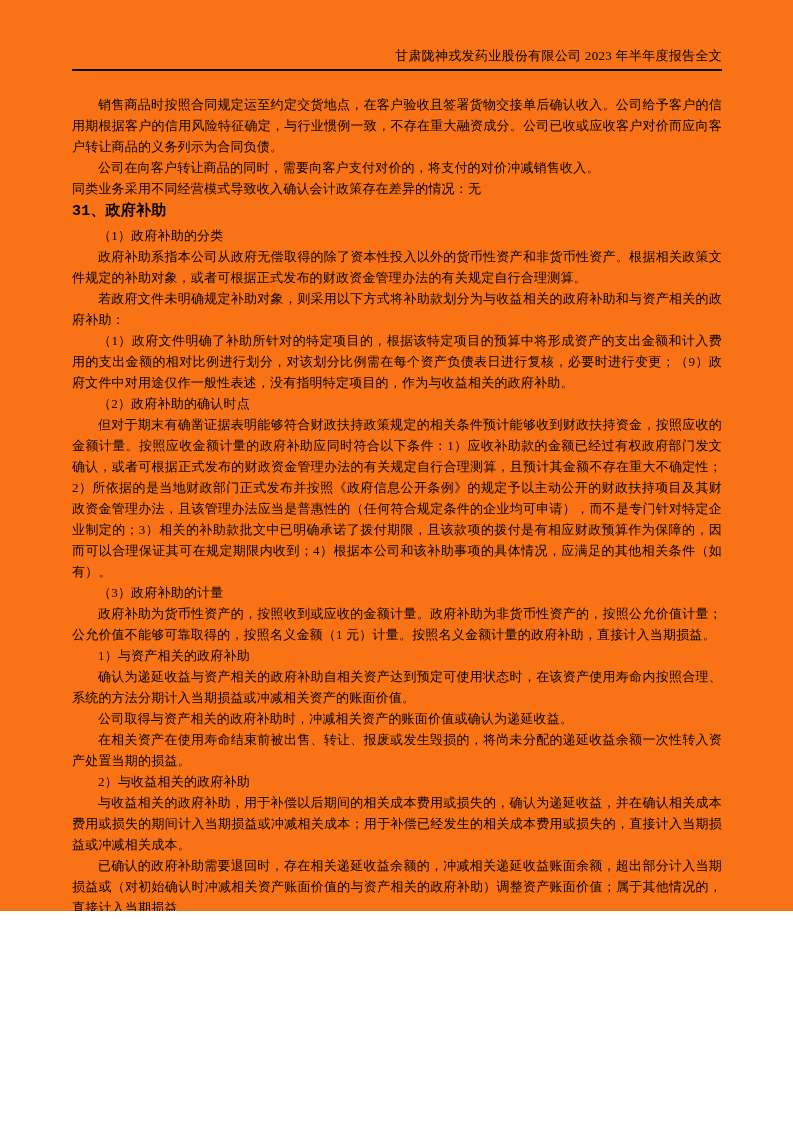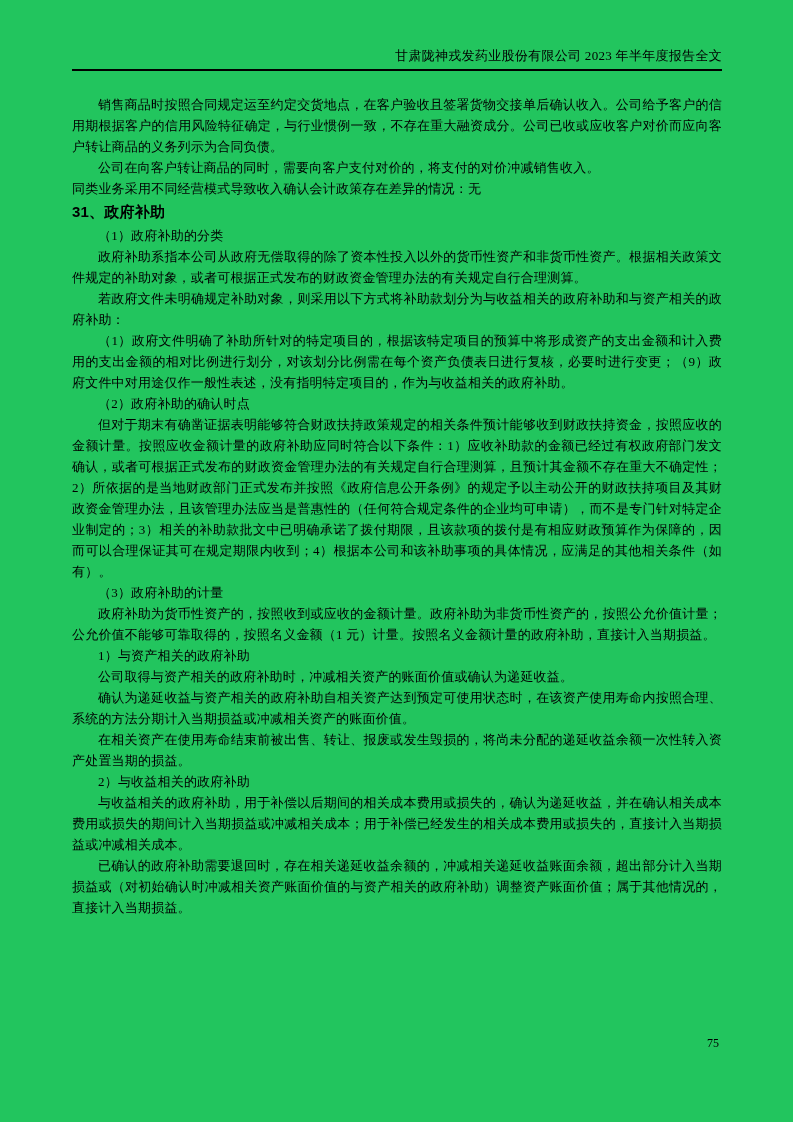--- a/index.html
+++ b/index.html
@@ -4,22 +4,22 @@
 <style>
   * { margin: 0; padding: 0; box-sizing: border-box; }
   html, body { background: #ffffff; }
   body {
     font-family: "Liberation Serif", "DejaVu Serif", serif;
     color: #000000;
   }
   .page {
     position: relative;
     width: 793px;
-    height: 1122px;
-    background: #22c55e;
+    height: 911px;
+    background: #f97316;
     overflow: hidden;
   }
   .header {
     position: absolute;
     left: 72px;
     right: 71px;
     top: 0;
     height: 71px;
     display: flex;
     align-items: flex-end;
@@ -41,21 +41,21 @@
   }
   .content p { margin: 0; }
   .ind { text-indent: 2em; }
   .gap-before { margin-top: 21px; }
   .section-title {
     font-size: 15px;
     font-weight: bold;
     line-height: 26px;
     margin-top: 16px;
     margin-bottom: 15px;
-    font-family: Liberation Sans, sans-serif;
+    font-family: Liberation Mono, monospace;
   }
   .page-number {
     position: absolute;
     right: 74px;
     top: 1036px;
     font-size: 12px;
     margin-left: 25px;
   }
 </style>
 </head>
@@ -79,22 +79,22 @@
     <p class="ind">若政府文件未明确规定补助对象，则采用以下方式将补助款划分为与收益相关的政府补助和与资产相关的政府补助：</p>
     <p class="ind">（1）政府文件明确了补助所针对的特定项目的，根据该特定项目的预算中将形成资产的支出金额和计入费用的支出金额的相对比例进行划分，对该划分比例需在每个资产负债表日进行复核，必要时进行变更；（9）政府文件中对用途仅作一般性表述，没有指明特定项目的，作为与收益相关的政府补助。</p>
 
     <p class="ind">（2）政府补助的确认时点</p>
     <p class="ind">但对于期末有确凿证据表明能够符合财政扶持政策规定的相关条件预计能够收到财政扶持资金，按照应收的金额计量。按照应收金额计量的政府补助应同时符合以下条件：1）应收补助款的金额已经过有权政府部门发文确认，或者可根据正式发布的财政资金管理办法的有关规定自行合理测算，且预计其金额不存在重大不确定性；2）所依据的是当地财政部门正式发布并按照《政府信息公开条例》的规定予以主动公开的财政扶持项目及其财政资金管理办法，且该管理办法应当是普惠性的（任何符合规定条件的企业均可申请），而不是专门针对特定企业制定的；3）相关的补助款批文中已明确承诺了拨付期限，且该款项的拨付是有相应财政预算作为保障的，因而可以合理保证其可在规定期限内收到；4）根据本公司和该补助事项的具体情况，应满足的其他相关条件（如有）。</p>
 
     <p class="ind">（3）政府补助的计量</p>
     <p class="ind">政府补助为货币性资产的，按照收到或应收的金额计量。政府补助为非货币性资产的，按照公允价值计量；公允价值不能够可靠取得的，按照名义金额（1 元）计量。按照名义金额计量的政府补助，直接计入当期损益。</p>
 
     <p class="ind">1）与资产相关的政府补助</p>
+    <p class="ind">确认为递延收益与资产相关的政府补助自相关资产达到预定可使用状态时，在该资产使用寿命内按照合理、系统的方法分期计入当期损益或冲减相关资产的账面价值。</p>
     <p class="ind">公司取得与资产相关的政府补助时，冲减相关资产的账面价值或确认为递延收益。</p>
-    <p class="ind">确认为递延收益与资产相关的政府补助自相关资产达到预定可使用状态时，在该资产使用寿命内按照合理、系统的方法分期计入当期损益或冲减相关资产的账面价值。</p>
     <p class="ind">在相关资产在使用寿命结束前被出售、转让、报废或发生毁损的，将尚未分配的递延收益余额一次性转入资产处置当期的损益。</p>
 
     <p class="ind">2）与收益相关的政府补助</p>
     <p class="ind">与收益相关的政府补助，用于补偿以后期间的相关成本费用或损失的，确认为递延收益，并在确认相关成本费用或损失的期间计入当期损益或冲减相关成本；用于补偿已经发生的相关成本费用或损失的，直接计入当期损益或冲减相关成本。</p>
     <p class="ind">已确认的政府补助需要退回时，存在相关递延收益余额的，冲减相关递延收益账面余额，超出部分计入当期损益或（对初始确认时冲减相关资产账面价值的与资产相关的政府补助）调整资产账面价值；属于其他情况的，直接计入当期损益。</p>
   </div>
 
   <div class="page-number">75</div>
 
 </div>

